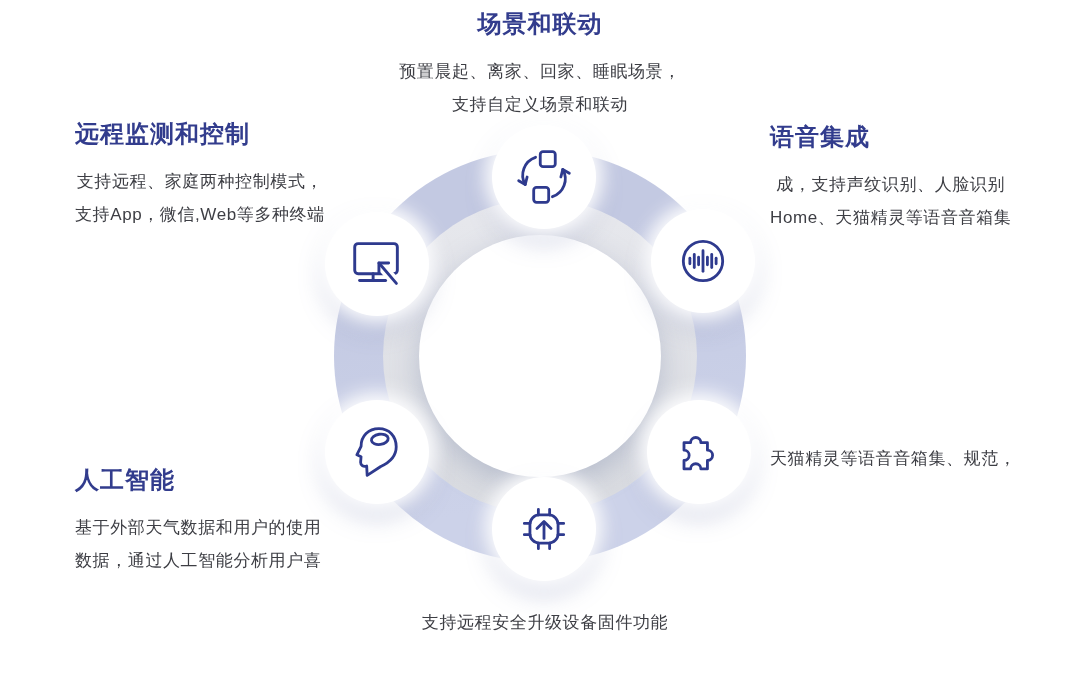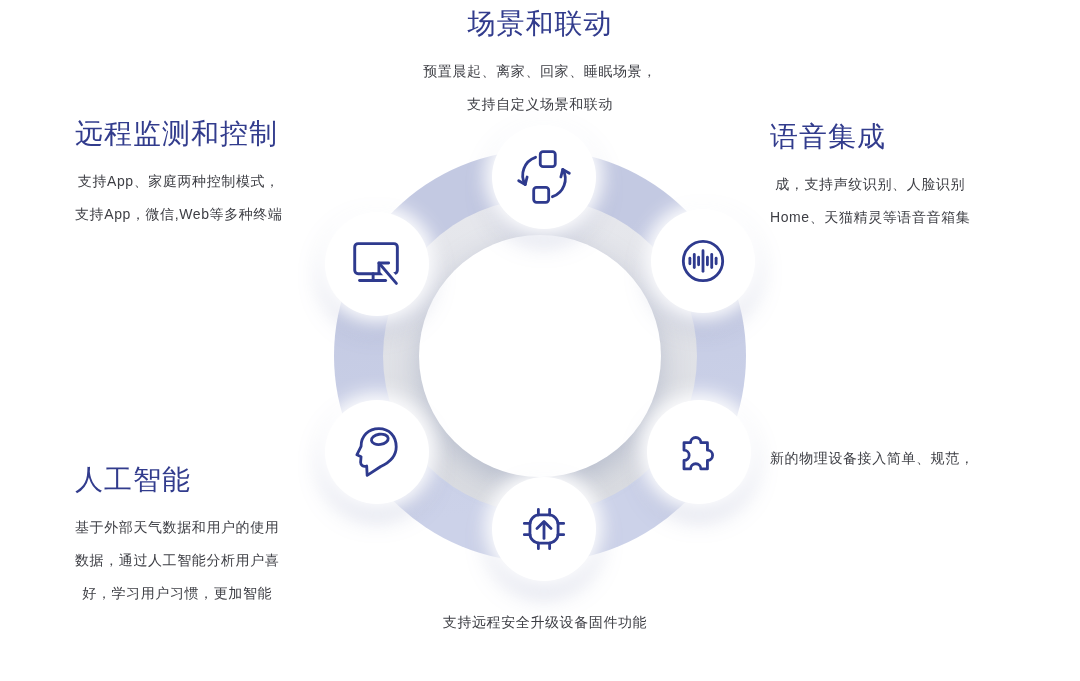--- a/index.html
+++ b/index.html
@@ -41,25 +41,25 @@
   #node-scenes  {left:492px;top:125px;}
   #node-remote  {left:325px;top:212px;}
   #node-voice   {left:651px;top:209px;}
   #node-ai      {left:325px;top:400px;}
   #node-plugin  {left:647px;top:400px;}
   #node-firmware{left:492px;top:477px;}
 
   
   .feature{position:absolute;}
   .feature-title{
-    font-size:28px;font-weight:400;color:var(--title);
+    font-size:24px;font-weight:700;color:var(--title);
     line-height:28px;margin-bottom:17px;letter-spacing:1px;white-space:nowrap;
   }
   .feature-line{
-    font-size:14px;color:var(--body);line-height:33px;letter-spacing:0.6px;white-space:nowrap;text-align:center;
+    font-size:17px;color:var(--body);line-height:33px;letter-spacing:0.6px;white-space:nowrap;text-align:center;
   }
   .feature.centered{text-align:center;}
   #block-scenes  {left:320px;top:10px;width:440px;}
   #block-remote  {left:75px;top:120px;}
   #block-voice   {left:770px;top:123px;}
   #block-ai      {left:75px;top:466px;}
   #block-plugin  {left:770px;top:442px;}
   #block-firmware{left:325px;top:606px;width:440px;}
 </style>
 </head>
@@ -141,38 +141,37 @@
   </div>
 
   <div class="feature centered" id="block-scenes">
     <div class="feature-title">场景和联动</div>
     <div class="feature-line">预置晨起、离家、回家、睡眠场景，</div>
     <div class="feature-line">支持自定义场景和联动</div>
   </div>
 
   <div class="feature" id="block-remote">
     <div class="feature-title">远程监测和控制</div>
-    <div class="feature-line">支持App、家庭两种控制模式，</div>
+    <div class="feature-line">支持远程、家庭两种控制模式，</div>
     <div class="feature-line">支持App，微信,Web等多种终端</div>
   </div>
 
   <div class="feature" id="block-voice">
     <div class="feature-title">语音集成</div>
     <div class="feature-line">成，支持声纹识别、人脸识别</div>
     <div class="feature-line">Home、天猫精灵等语音音箱集</div>
   </div>
 
   <div class="feature" id="block-ai">
     <div class="feature-title">人工智能</div>
     <div class="feature-line">基于外部天气数据和用户的使用</div>
     <div class="feature-line">数据，通过人工智能分析用户喜</div>
-    <div class="feature-line">好，学习用户习惯，更加智能</div>
   </div>
 
   <div class="feature" id="block-plugin">
-    <div class="feature-line">新的物理设备接入简单、规范，</div>
+    <div class="feature-line">天猫精灵等语音音箱集、规范，</div>
   </div>
 
   <div class="feature centered" id="block-firmware">
     <div class="feature-line">支持远程安全升级设备固件功能</div>
   </div>
 
 </div>
 
 </body></html>

